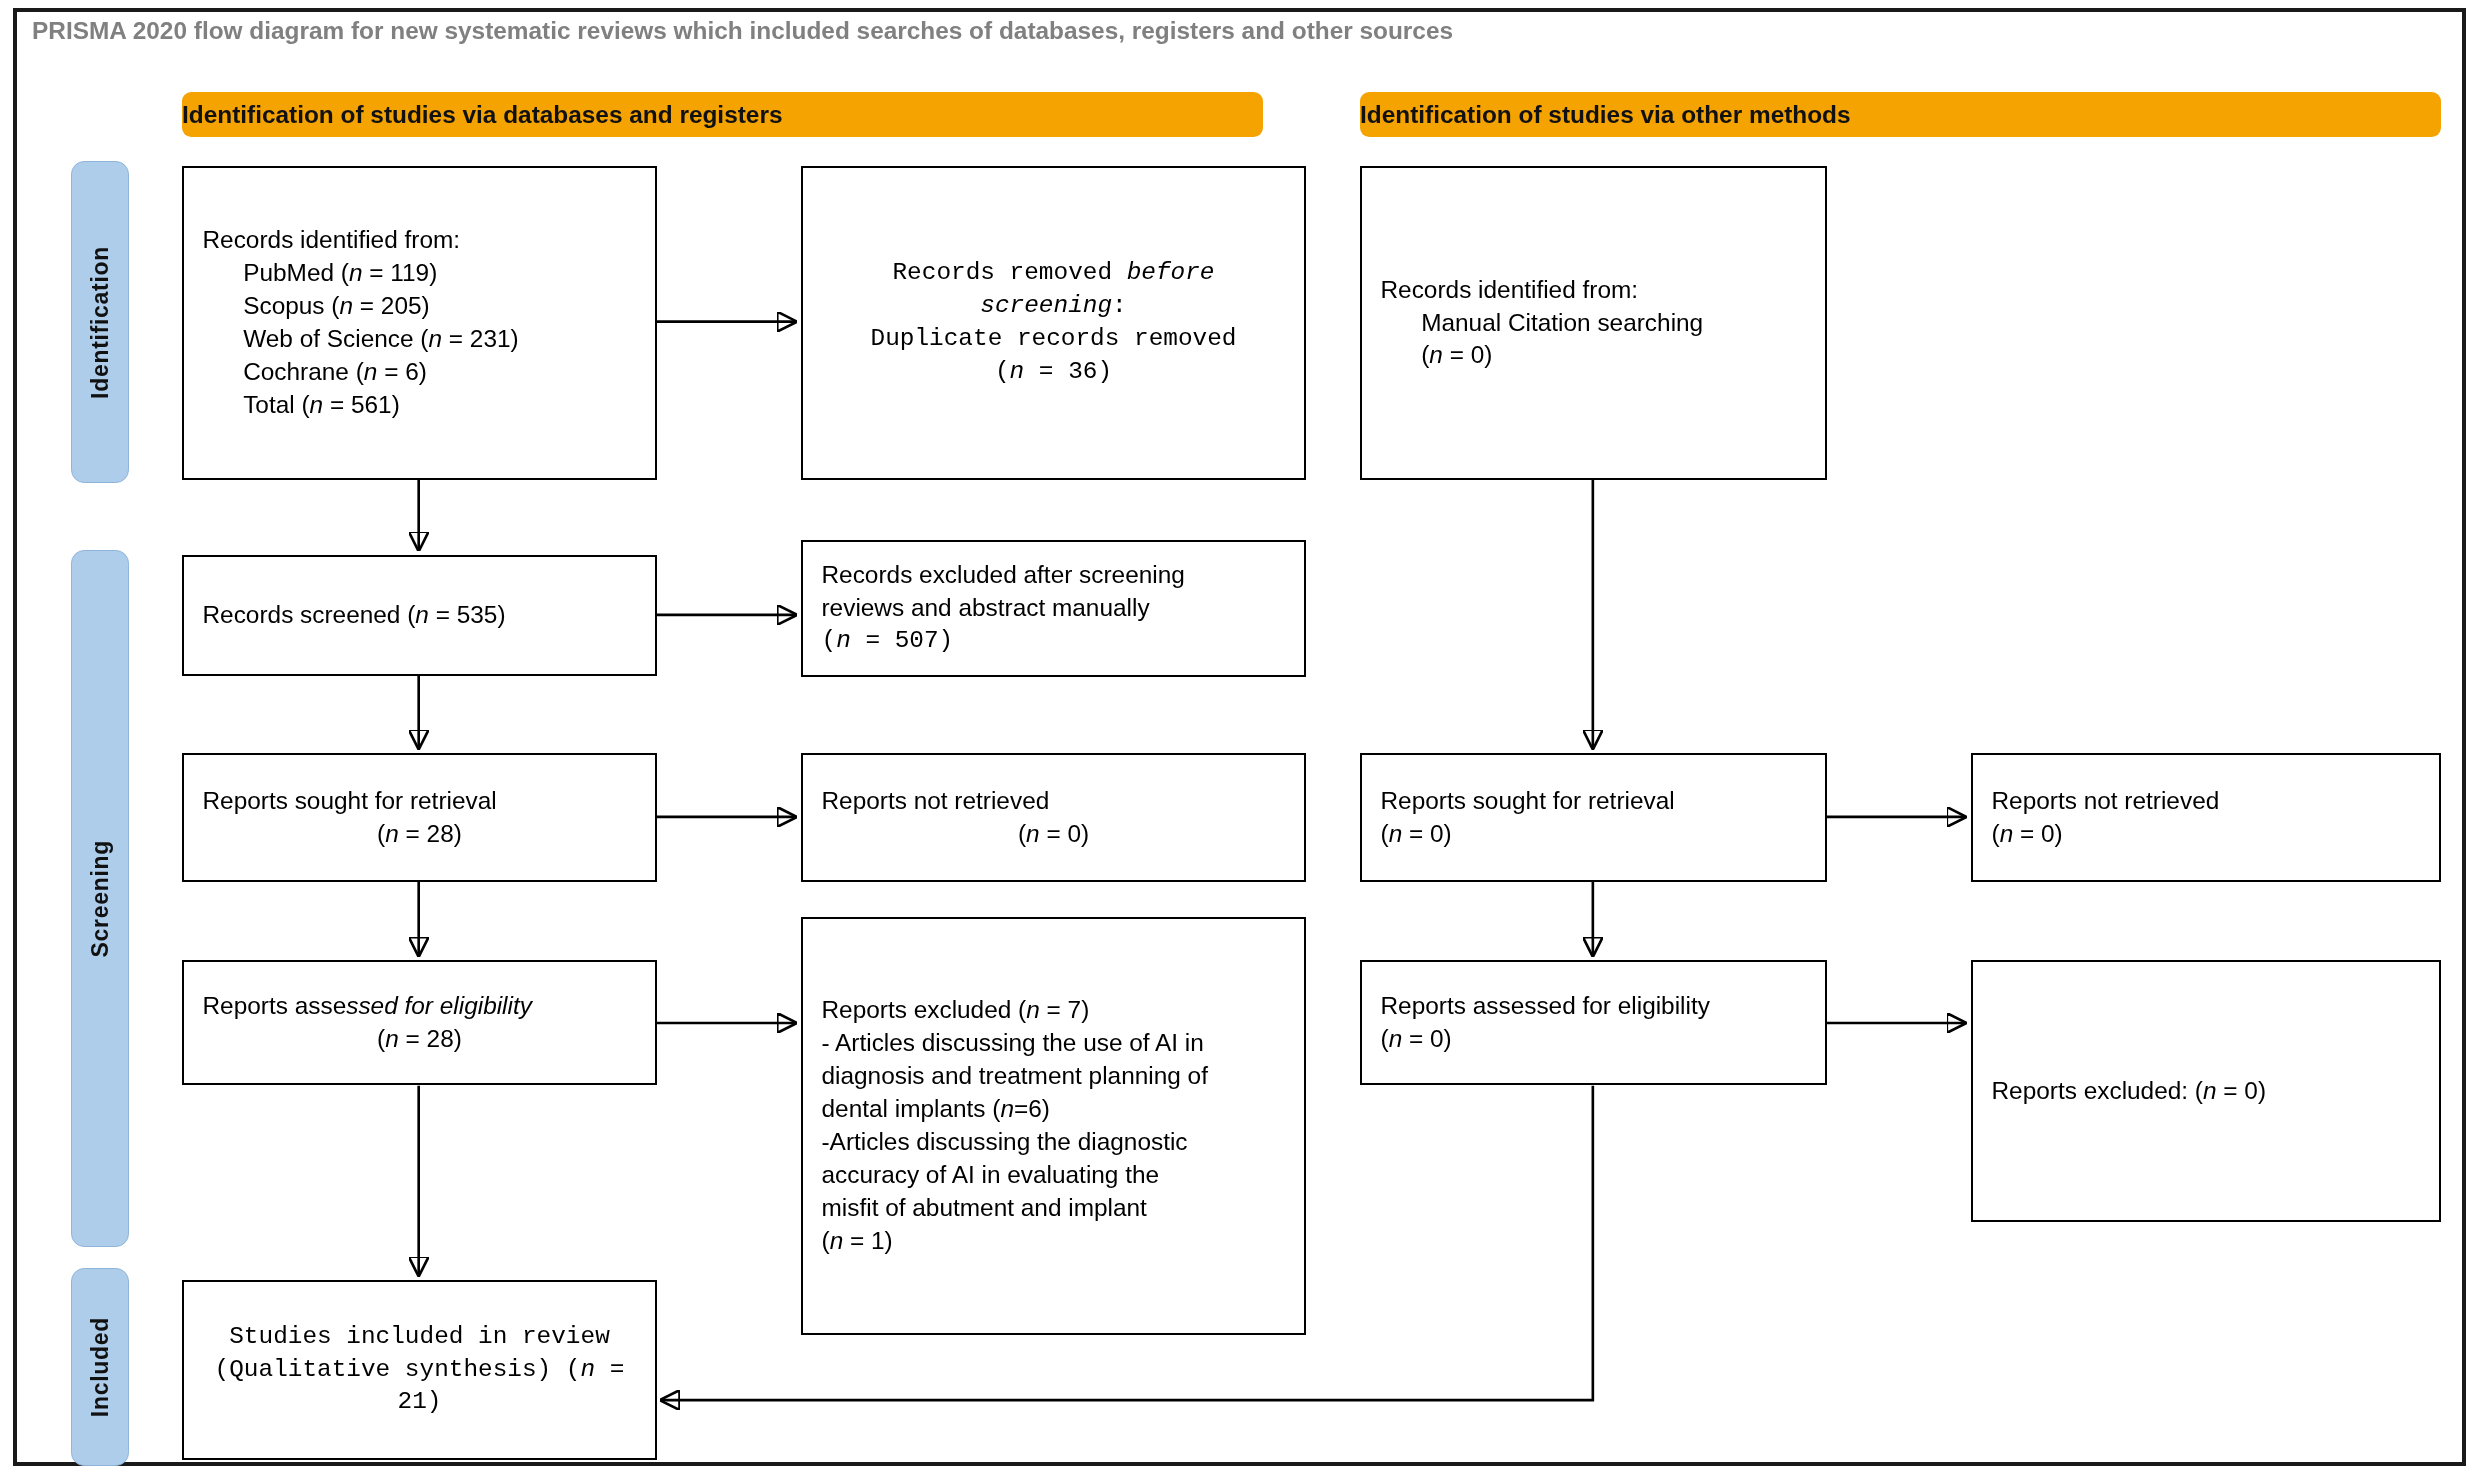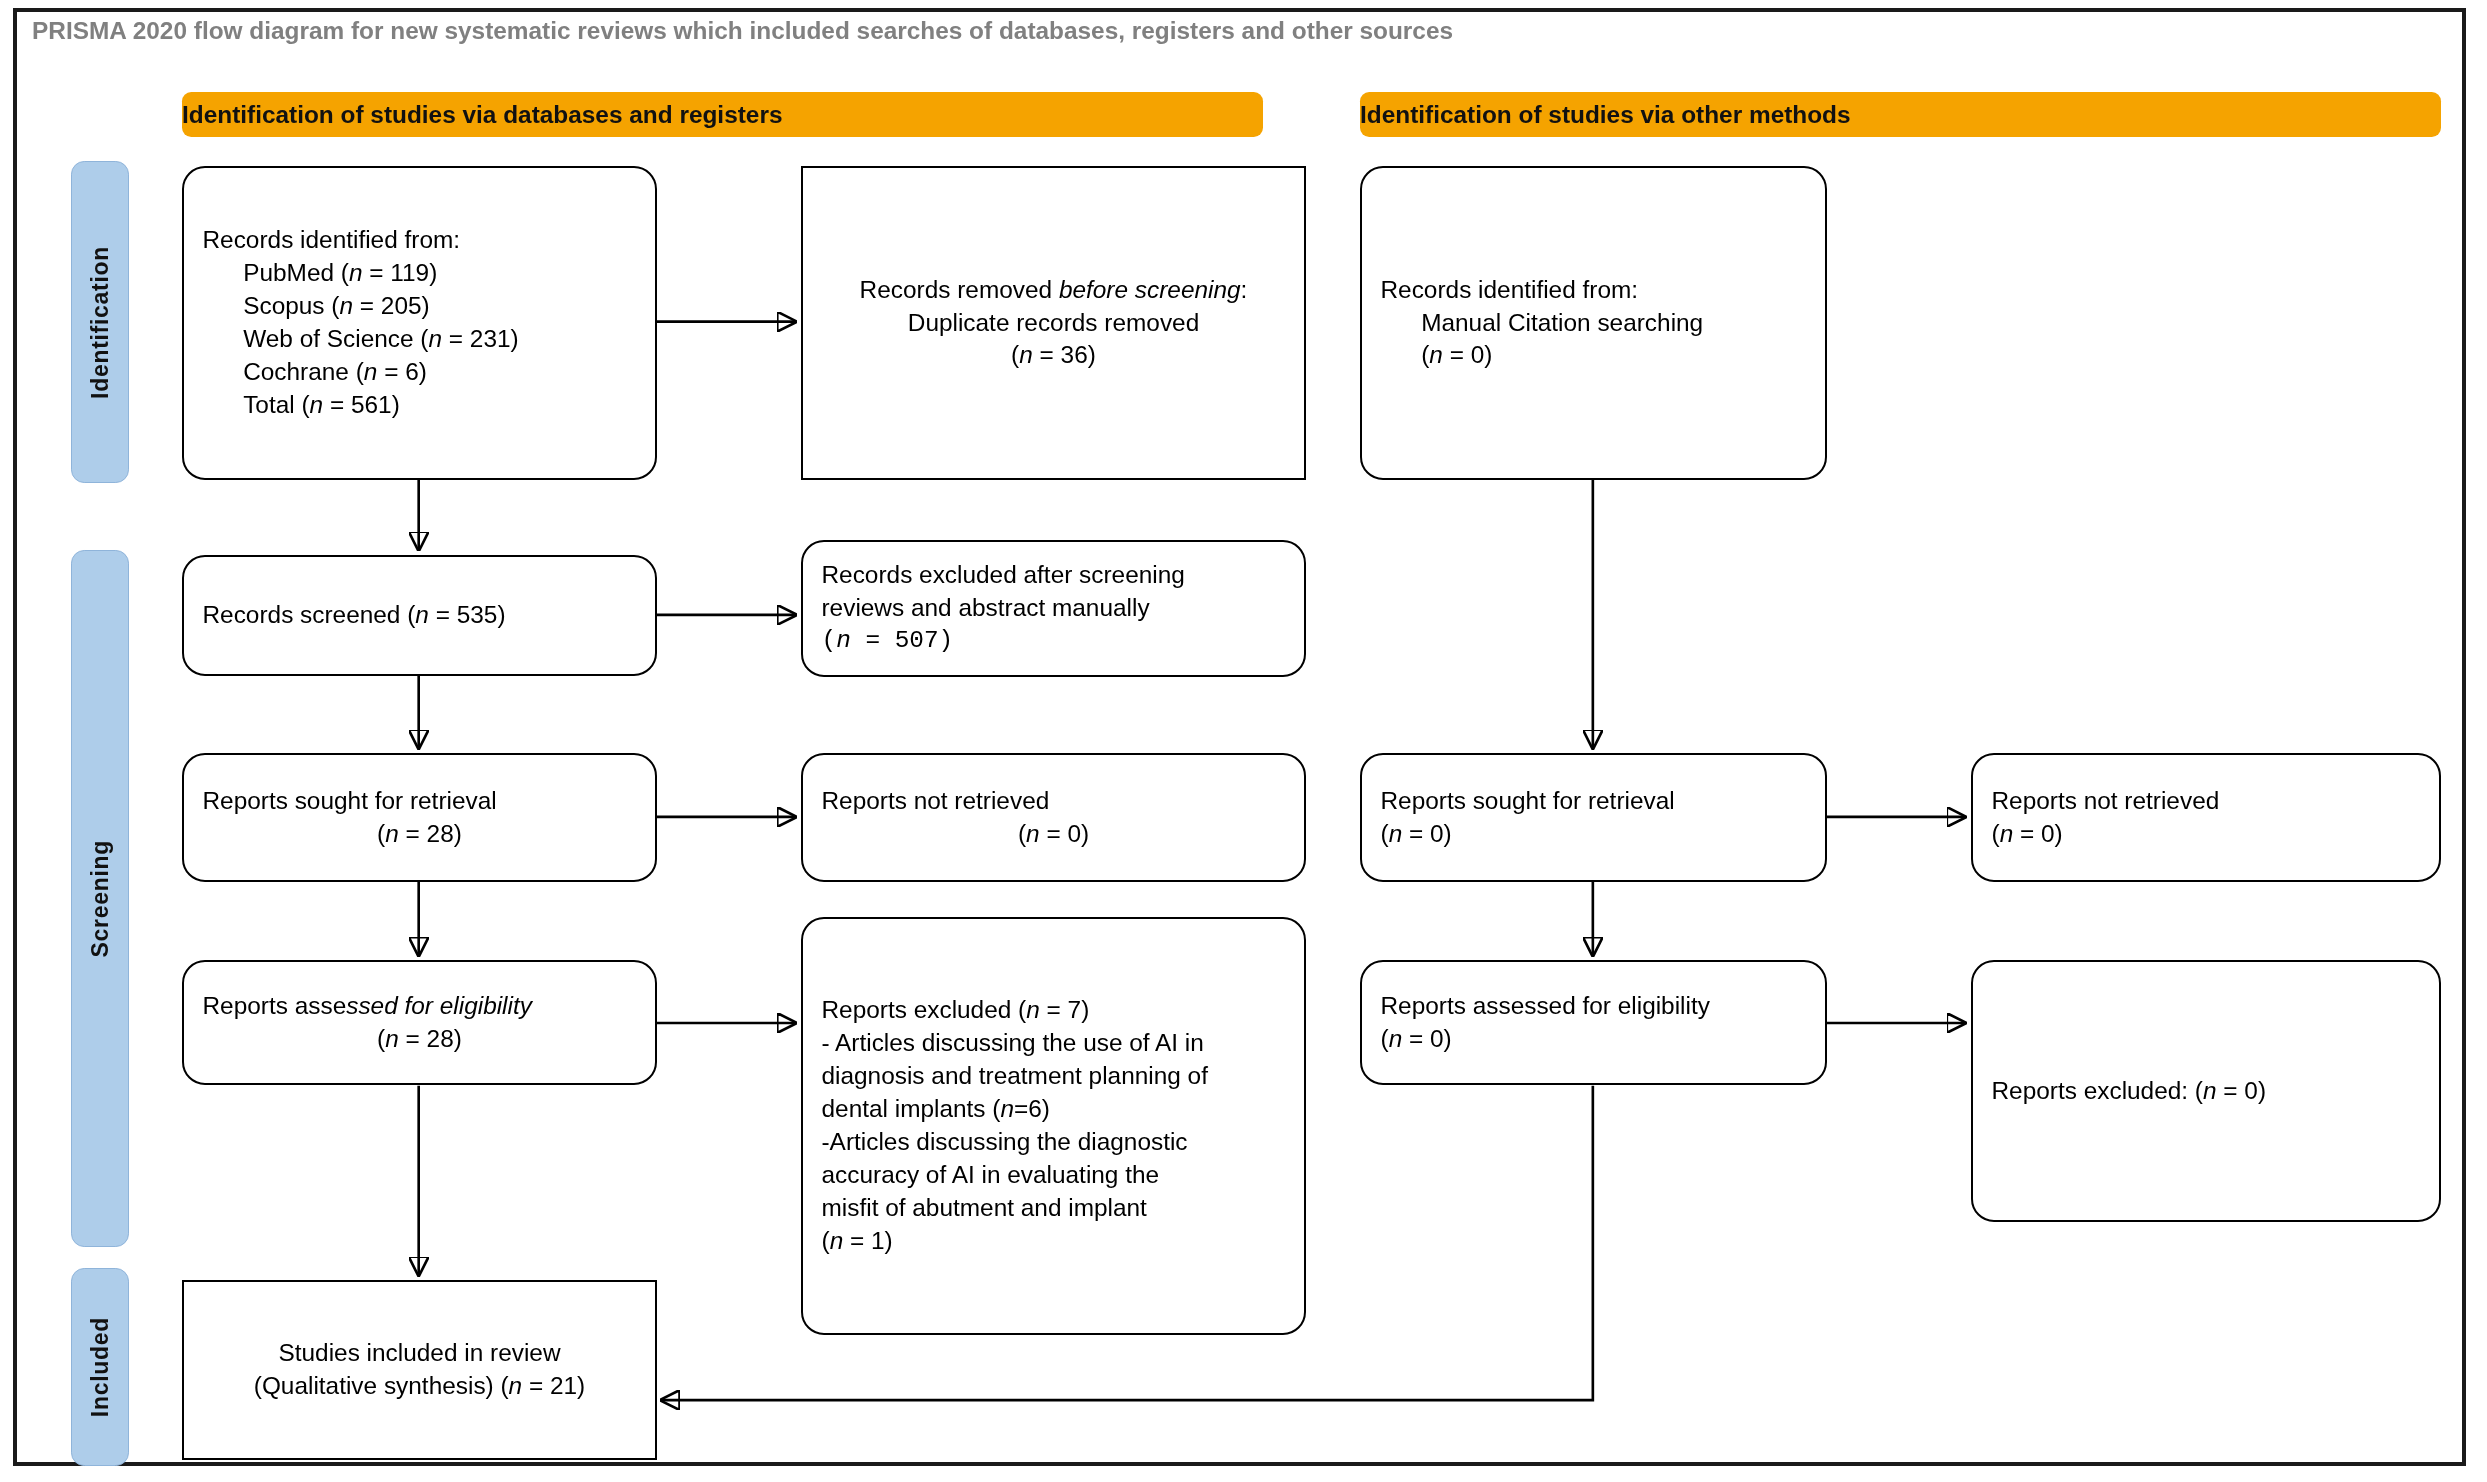--- a/index.html
+++ b/index.html
@@ -74,22 +74,22 @@
     display: flex;
     flex-direction: column;
     justify-content: center;
     padding: 6.6px 18.5px;
     font-size: 24.4px;
   }
   .box .line {
     white-space: pre-wrap;
     line-height: 1.35;
   }
-  .box.center { text-align: center; }
-  .box.left   { text-align: left; border-radius: 23px; }
+  .box.center { text-align: center; font-family: Liberation Mono, monospace; }
+  .box.left   { text-align: left; }
   
   .b-rec-id-db    { left: 182px;  top: 166px;  width: 475px; height: 314px; }
   .b-rec-screened { left: 182px;  top: 555px;  width: 475px; height: 121px; }
   .b-rep-sought-db{ left: 182px;  top: 753px; width: 475px; height: 129px; }
   .b-rep-assess-db{ left: 182px;  top: 960px; width: 475px; height: 125px; }
   .b-included     { left: 182px;  top: 1280px; width: 475px; height: 180px; }
   
   .b-rec-removed  { left: 801px; top: 166px;  width: 505px; height: 314px; }
   .b-rec-excluded { left: 801px; top: 540px;  width: 505px; height: 137px; }
   .b-rep-notret-db{ left: 801px; top: 753px; width: 505px; height: 129px; }

